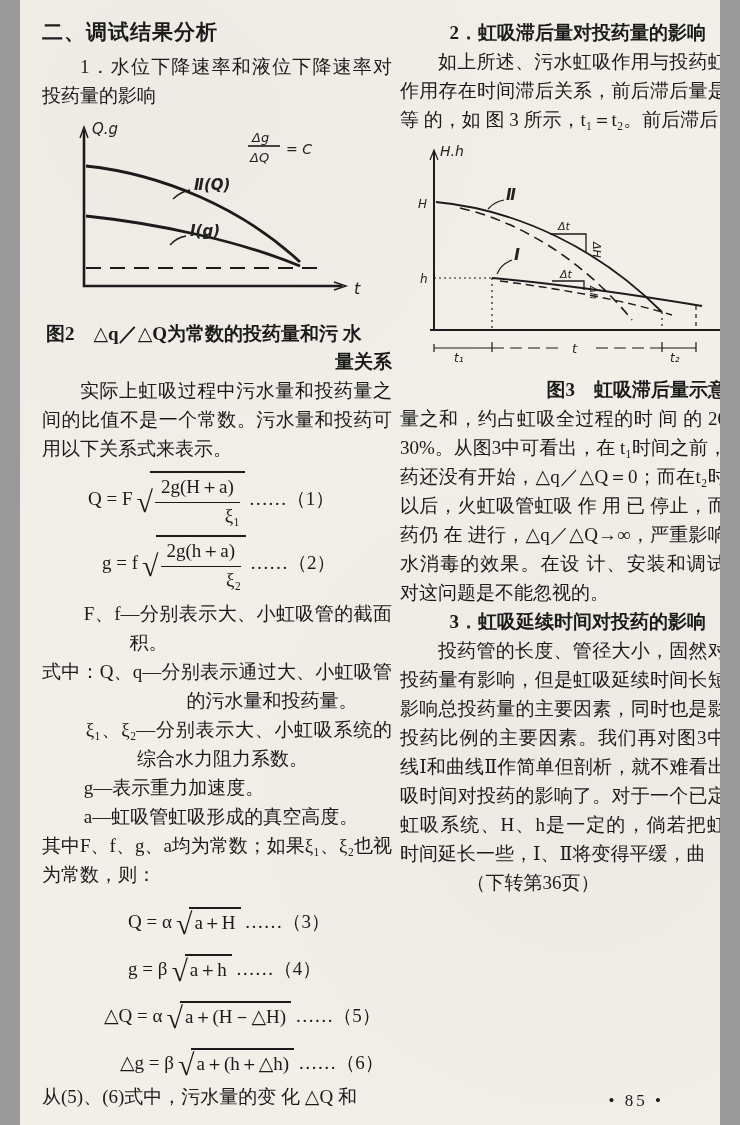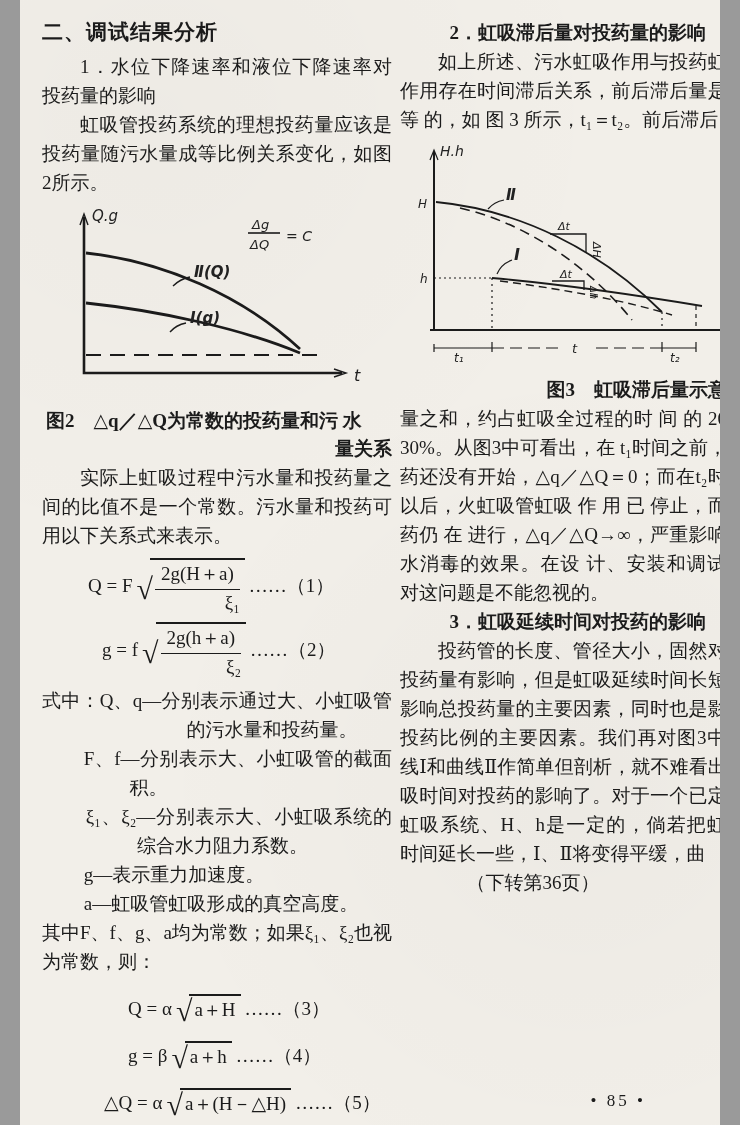--- a/index.html
+++ b/index.html
@@ -41,31 +41,30 @@
   .eq-6 { margin-left:78px; }
 
   .def { font-size:19px; line-height:29px; text-align:justify; margin:0; }
   .def-0 { padding-left:7.6em; text-indent:-7.6em; }
   .def-1 { padding-left:4.6em; text-indent:-2.4em; }
   .def-2 { padding-left:5.0em; text-indent:-2.7em; }
   .def-3 { padding-left:0;     text-indent:2.2em; }
   .def-4 { padding-left:0;     text-indent:2.2em; }
 
   .note-line { text-indent:3.5em; }
-  .page-num { position:absolute; right:74px; bottom:14px; font-size:17px; letter-spacing:3px; }
+  .page-num { position:absolute; right:56px; bottom:14px; font-size:17px; letter-spacing:3px; }
 </style>
 </head>
 <body>
 
 <div class="page">
 
   <div class="col col-left">
     <h1 class="sec-heading">二、调试结果分析</h1>
     <p class="body indent">1．水位下降速率和液位下降速率对投药量的影响</p>
-    <p class="body indent">虹吸管投药系统的理想投药量应该是投药量随污水量成等比例关系变化，如图2所示。</p>
 
     <div class="figure">
       <svg viewBox="0 0 340 200" width="340" height="200">
         <g stroke="#1b1b1b" fill="none">
 
           <path d="M42,16 V172 H300" stroke-width="2.6"></path>
           <path d="M38,24 L42,13 L46,24" stroke-width="1.4"></path>
           <path d="M292,168 L304,172 L292,176" stroke-width="1.4"></path>
 
           <path d="M44,52 C 120,60 200,94 258,148" stroke-width="2.8"></path>
@@ -110,22 +109,22 @@
       <span class="rad">
         <span class="rad-sign">√</span>
         <span class="rad-body"><span class="frac">
           <span class="num">2g(h＋a)</span>
           <span class="den">ξ₂</span>
         </span></span>
       </span>
       <span class="tail">……（2）</span>
     </div>
 
+    <p class="def def-1">F、f—分别表示大、小虹吸管的截面积。</p>
     <p class="def def-0">式中：Q、q—分别表示通过大、小虹吸管的污水量和投药量。</p>
-    <p class="def def-1">F、f—分别表示大、小虹吸管的截面积。</p>
     <p class="def def-2">ξ₁、ξ₂—分别表示大、小虹吸系统的综合水力阻力系数。</p>
     <p class="def def-3">g—表示重力加速度。</p>
     <p class="def def-4">a—虹吸管虹吸形成的真空高度。</p>
 
     <p class="body">其中F、f、g、a均为常数；如果ξ₁、ξ₂也视为常数，则：</p>
 
     <div class="eq eq-small">
       <span class="lhs">Q = α</span>
       <span class="rad">
           <span class="rad-sign">√</span>

